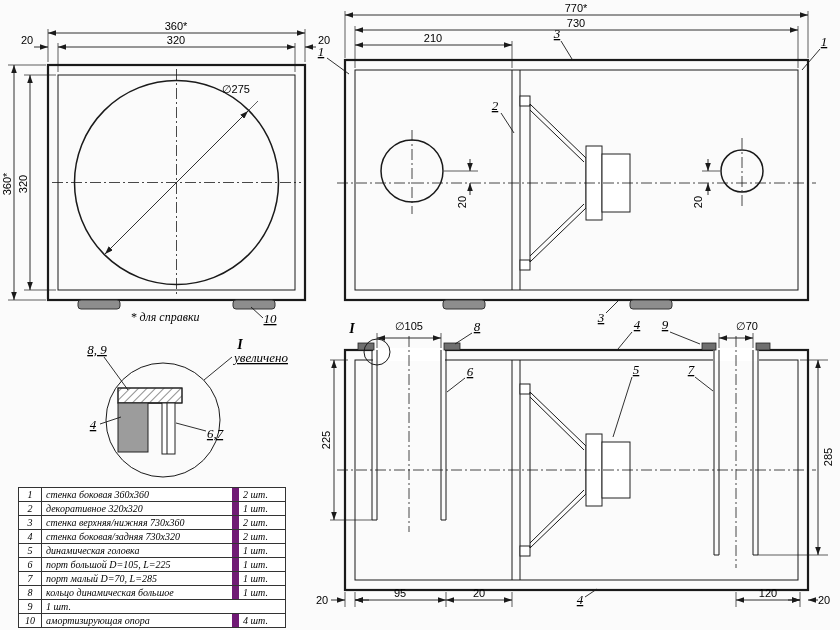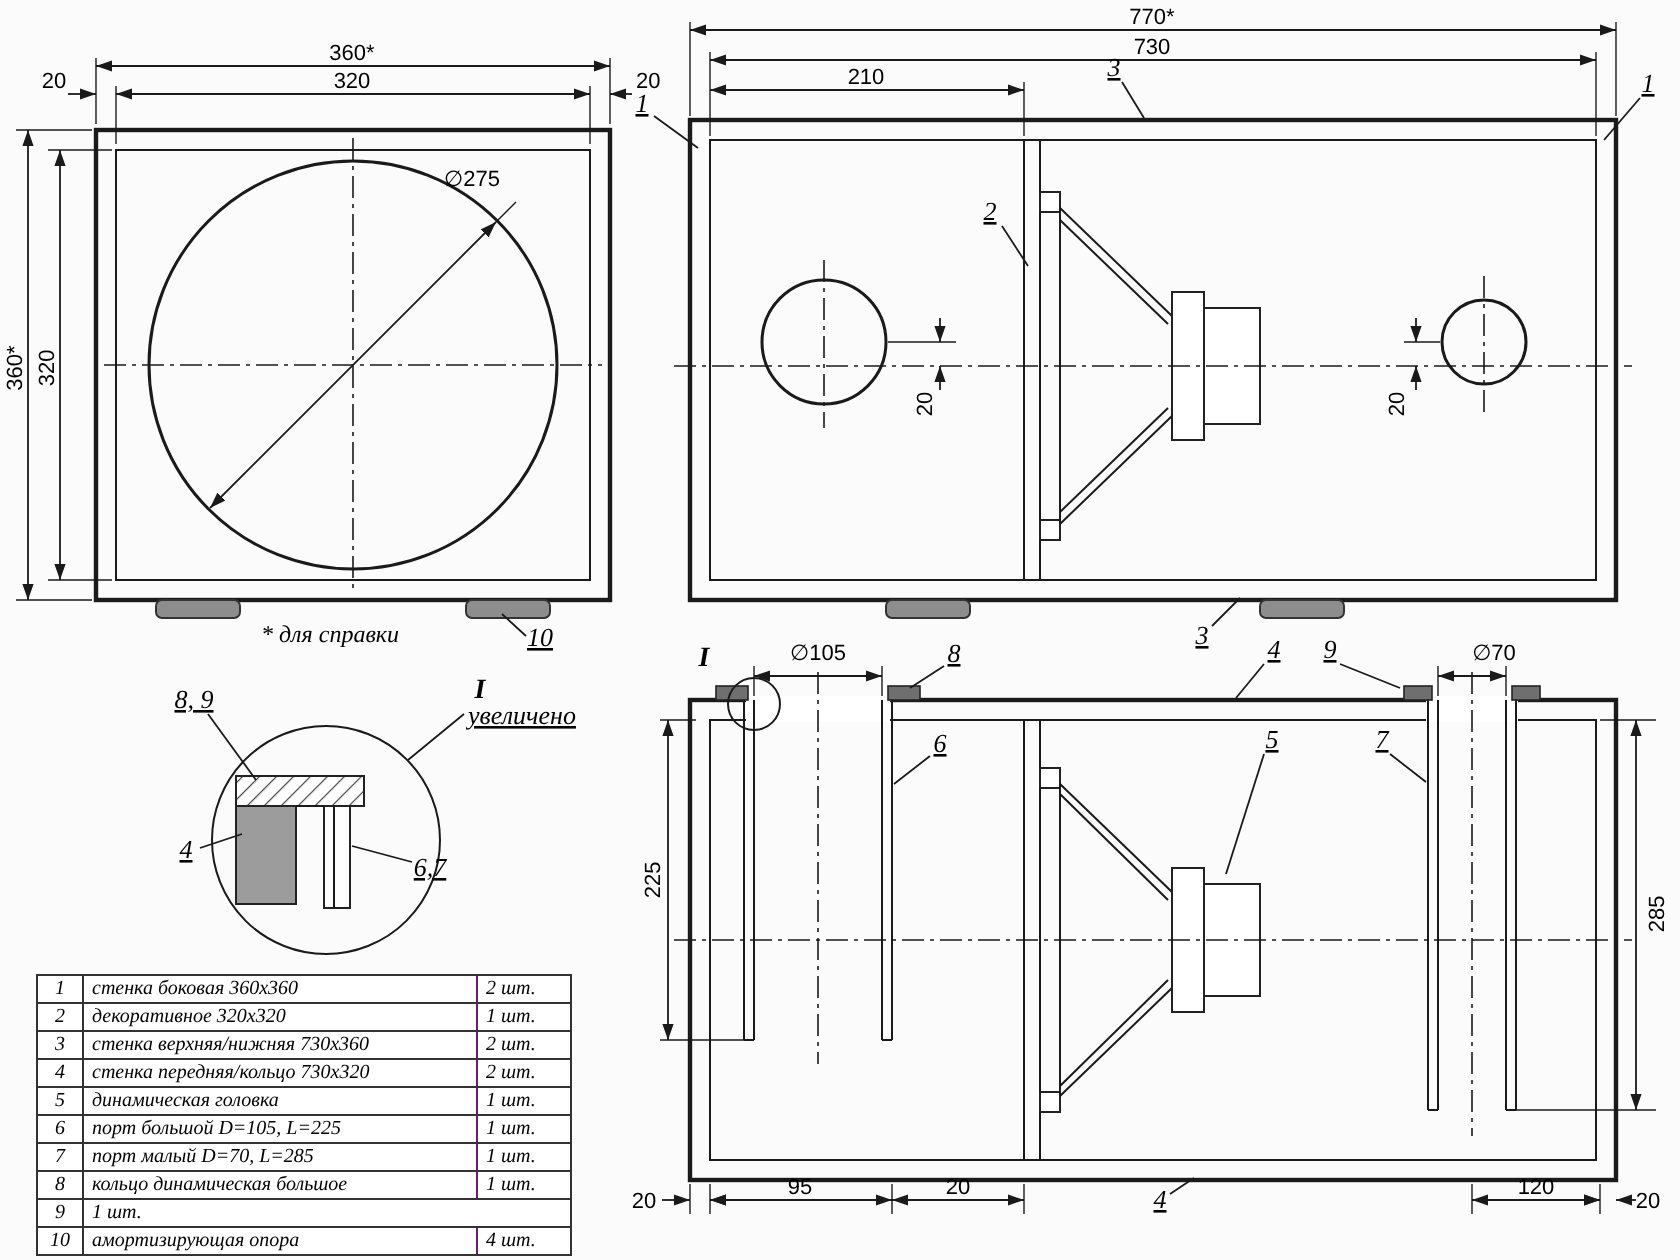--- a/index.html
+++ b/index.html
@@ -20,21 +20,21 @@
   .foot{fill:#8d8d8d;stroke:#333;stroke-width:1;}
   .ringstub{fill:#6f6f6f;stroke:#222;stroke-width:0.8;}
   .grayfill{fill:#9c9c9c;stroke:#222;stroke-width:1;}
   .whitefill{fill:#fff;stroke:#222;stroke-width:1;}
   .mask{fill:#fff;stroke:none;}
   .parts-table{position:absolute;left:18px;top:487px;width:266px;border:1.2px solid #333;
     font:italic 10px "Liberation Serif",serif;color:#000;background:#fff;}
   .tr{display:flex;border-bottom:1px solid #333;height:13px;line-height:13px;}
   .tr:last-child{border-bottom:none;}
   .c1{width:22px;border-right:1px solid #333;text-align:center;flex:none;}
-  .c2{flex:1;border-right:1px solid #701a75;padding-left:4px;white-space:nowrap;overflow:hidden;}
+  .c2{flex:1;border-right:7px solid #701a75;padding-left:4px;white-space:nowrap;overflow:hidden;}
   .c3{width:42px;padding-left:4px;flex:none;}
 </style>
 </head>
 <body>
 
 <div id="stage">
 
 <svg width="840" height="630" viewBox="0 0 840 630">
   <defs>
     <marker id="arw" viewBox="0 0 8 5.6" refX="8" refY="2.8" markerWidth="9" markerHeight="6.3" orient="auto-start-reverse">
@@ -283,21 +283,21 @@
         <span class="c2">декоративное  320х320</span>
         <span class="c3">1 шт.</span>
       </div>
   <div class="tr">
         <span class="c1">3</span>
         <span class="c2">стенка верхняя/нижняя  730х360</span>
         <span class="c3">2 шт.</span>
       </div>
   <div class="tr">
         <span class="c1">4</span>
-        <span class="c2">стенка передняя/кольцо 730х320</span>
+        <span class="c2">стенка боковая/задняя 730х320</span>
         <span class="c3">2 шт.</span>
       </div>
   <div class="tr">
         <span class="c1">5</span>
         <span class="c2">динамическая головка</span>
         <span class="c3">1 шт.</span>
       </div>
   <div class="tr">
         <span class="c1">6</span>
         <span class="c2">порт большой D=105, L=225</span>

